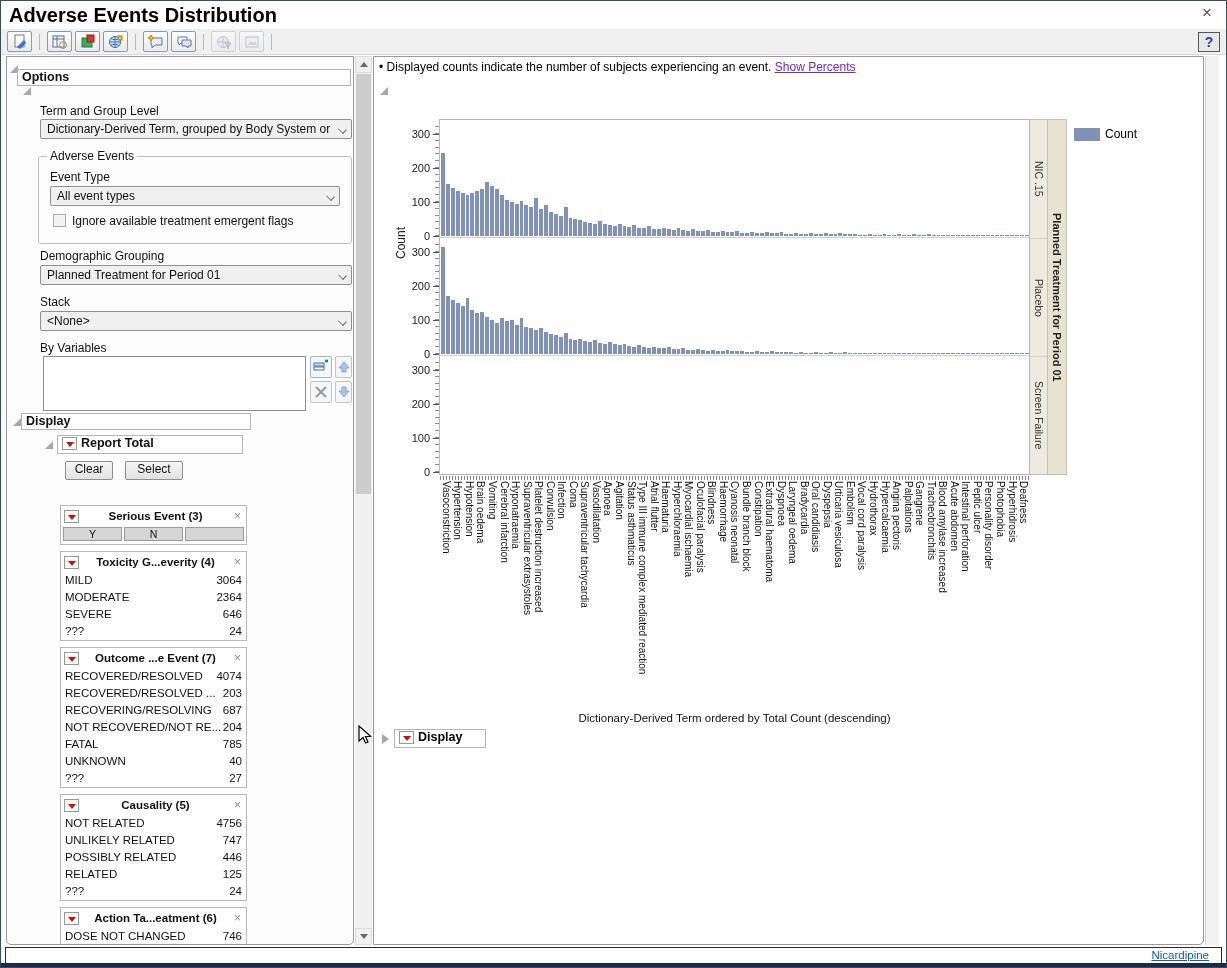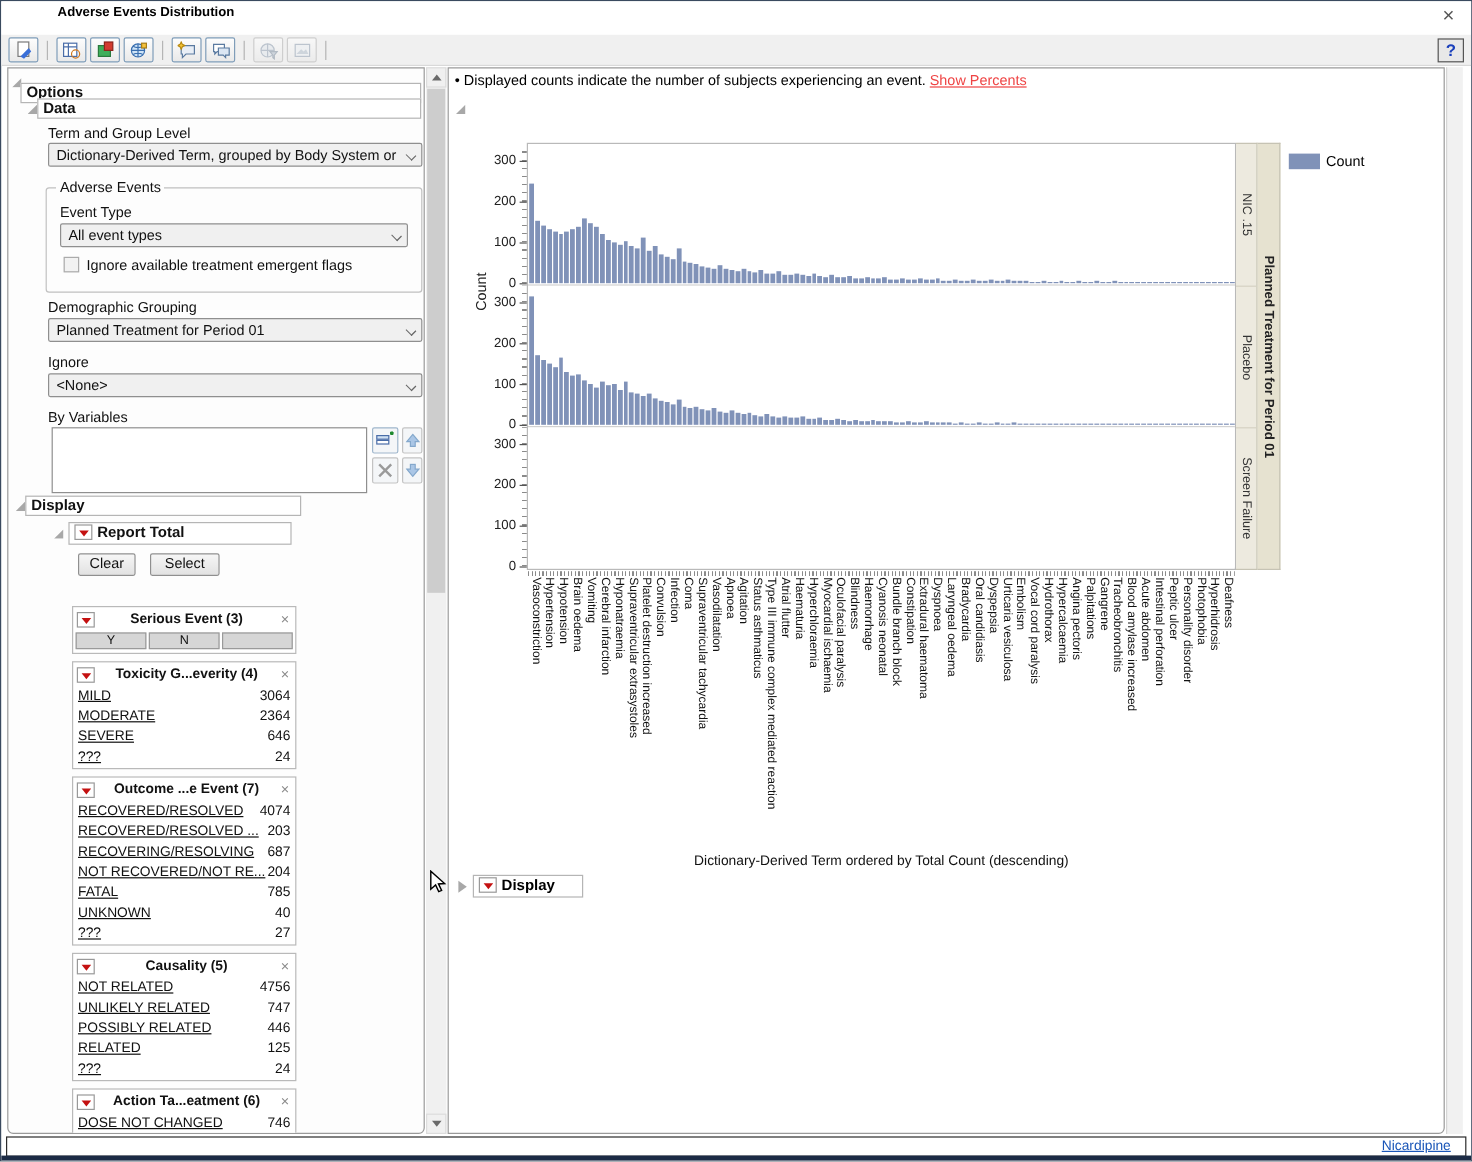--- a/index.html
+++ b/index.html
@@ -3,21 +3,21 @@
 <meta charset="utf-8">
 <style>
   html,body{margin:0;padding:0;background:#c8c8c8;}
   #app{position:relative;width:1227px;height:968px;background:#ffffff;
        font-family:"Liberation Sans",sans-serif;border:1px solid #3a4a5f;
        box-sizing:border-box;overflow:hidden;}
   *{box-sizing:border-box;}
 
   
   #titlebar{position:absolute;left:0;top:0;right:0;height:28px;background:#fff;}
-  #page-title{position:absolute;left:8px;top:3px;font-size:11px;font-weight:bold;color:#000;margin-left:39px;}
+  #page-title{position:absolute;left:8px;top:3px;font-size:20px;font-weight:bold;color:#000;}
   #close-x{position:absolute;right:14px;top:2px;font-size:17px;color:#555;cursor:pointer;}
   #toolbar{position:absolute;left:0;top:28px;right:0;height:26px;background:#f0f0f0;
            border-bottom:1px solid #d9d9d9;display:flex;align-items:center;padding-left:6px;gap:3px;}
   .tbtn{width:25px;height:21px;border:1px solid #7f9db9;background:linear-gradient(#fdfdfd,#e9e9e9);
         display:flex;align-items:center;justify-content:center;border-radius:2px;}
   .tbtn.disabled{border-color:#b9b9b9;opacity:.6;}
   .tsep{width:1px;height:16px;background:#b5b5b5;margin:0 4px;}
   #help-btn{position:absolute;right:6px;top:31px;width:22px;height:20px;border:1px solid #555;
             background:#e8e8e8;color:#1a3fbb;font-weight:bold;font-size:14px;text-align:center;line-height:18px;}
 
@@ -49,41 +49,41 @@
   .redtri:after{content:"";position:absolute;left:3px;top:4px;width:0;height:0;
                 border-left:4px solid transparent;border-right:4px solid transparent;
                 border-top:5px solid #c41111;}
   
   #filter-cards{position:absolute;left:53px;top:448px;width:187px;}
   .card{border:1px solid #b9b9b9;background:#fff;margin-bottom:6px;}
   .card-head{display:flex;align-items:center;height:20px;padding:0 3px;}
   .card-title{flex:1;text-align:center;font-weight:bold;font-size:11.5px;}
   .card-x{color:#8a8a8a;font-size:12px;padding:0 2px;cursor:pointer;}
   .card-row{display:flex;height:17px;font-size:11.5px;line-height:17px;padding:0 4px;}
-  .card-row .rn{flex:1;white-space:nowrap;overflow:hidden;text-decoration:underline;}
+  .card-row .rn{flex:1;white-space:nowrap;overflow:hidden;}
   .card-row .rv{text-align:right;}
   .seg-row{display:flex;gap:2px;padding:1px 2px 3px 2px;}
   .seg{flex:1;height:14px;background:#d6d6d6;border:1px solid #9a9a9a;font-size:10.5px;
        text-align:center;line-height:12px;}
 
   
   #lscroll{position:absolute;left:354px;top:55px;width:17px;height:889px;background:#f0f0f0;}
   .scr-arrow{position:absolute;left:0;width:17px;height:17px;background:#f0f0f0;border:1px solid #dcdcdc;
              display:flex;align-items:center;justify-content:center;}
   .tri-up{width:0;height:0;border-left:4px solid transparent;border-right:4px solid transparent;
           border-bottom:5px solid #6a6a6a;}
   .tri-down{width:0;height:0;border-left:4px solid transparent;border-right:4px solid transparent;
             border-top:5px solid #6a6a6a;}
   #lscroll-thumb{position:absolute;left:1px;top:18px;width:15px;height:420px;background:#cdcdcd;}
 
   
   #main{position:absolute;left:372px;top:55px;width:831px;height:889px;background:#fff;
         border:1px solid #9a9a9a;border-radius:0 0 5px 0;overflow:hidden;font-size:12px;}
   #note-row{position:absolute;left:5px;top:3px;font-size:12px;}
-  #note-row a{color:#ef4444;text-decoration:underline;}
+  #note-row a{color:#6d28d9;text-decoration:underline;}
   #legend-swatch{position:absolute;width:26px;height:13px;}
   #legend-label{position:absolute;font-size:12px;}
   #ylabel{position:absolute;writing-mode:vertical-rl;transform:rotate(180deg);font-size:12px;color:#222;}
   #plot-frame{position:absolute;border:1px solid #b9b9b9;background:#fff;}
   .panel{position:absolute;background:#fff;overflow:visible;}
   .panel-sep{position:absolute;height:1px;background:#d2d2d2;}
   .bars{position:absolute;left:1px;right:0;bottom:1px;top:0;display:flex;align-items:flex-end;gap:1px;}
   .bar{flex:1;background:#8092b8;}
   .ytick{position:absolute;width:6px;height:1px;background:#555;}
   .yticklbl{position:absolute;font-size:11px;color:#222;text-align:right;width:28px;}
@@ -177,21 +177,20 @@
     </div>
     <div class="tsep"></div>
   </div>
   <div id="help-btn">?</div>
 
   <div id="sidebar">
     <div class="disc-open" style="left:3px;top:8px;"></div>
     <div class="hdrbox" style="left:10px;top:12px;width:334px;">Options</div>
 
     <div class="disc-open" style="left:16px;top:30px;"></div>
-    <div class="hdrbox" style="left:24px;top:25px;width:320px;">Data</div>
 
     <div class="lbl" style="left:33px;top:47px;">Term and Group Level</div>
     <div class="dd" style="left:33px;top:62px;width:312px;">
       <span>Dictionary-Derived Term, grouped by Body System or</span><span class="chev"></span>
     </div>
 
     <fieldset class="grp" style="left:31px;top:92px;width:314px;height:95px;">
       <legend>Adverse Events</legend>
     </fieldset>
     <div class="lbl" style="left:43px;top:113px;">Event Type</div>
@@ -199,21 +198,21 @@
       <span>All event types</span><span class="chev"></span>
     </div>
     <div class="chkbox" style="left:46px;top:157px;"></div>
     <div class="lbl" style="left:65px;top:157px;">Ignore available treatment emergent flags</div>
 
     <div class="lbl" style="left:33px;top:192px;">Demographic Grouping</div>
     <div class="dd" style="left:33px;top:208px;width:312px;">
       <span>Planned Treatment for Period 01</span><span class="chev"></span>
     </div>
 
-    <div class="lbl" style="left:33px;top:238px;">Ignore</div>
+    <div class="lbl" style="left:33px;top:238px;">Stack</div>
     <div class="dd" style="left:33px;top:254px;width:312px;">
       <span>&lt;None&gt;</span><span class="chev"></span>
     </div>
 
     <div class="lbl" style="left:33px;top:284px;">By Variables</div>
     <div id="byvars-list" style="left:36px;top:299px;width:263px;height:55px;"></div>
     <div class="sqbtn" style="left:303px;top:299px;">
       <svg width="16" height="16">
           <rect x="1" y="4" width="10" height="3" fill="#cfe0f2" stroke="#4a6da8"></rect>
           <rect x="1" y="8" width="10" height="3" fill="#fff" stroke="#4a6da8"></rect>

